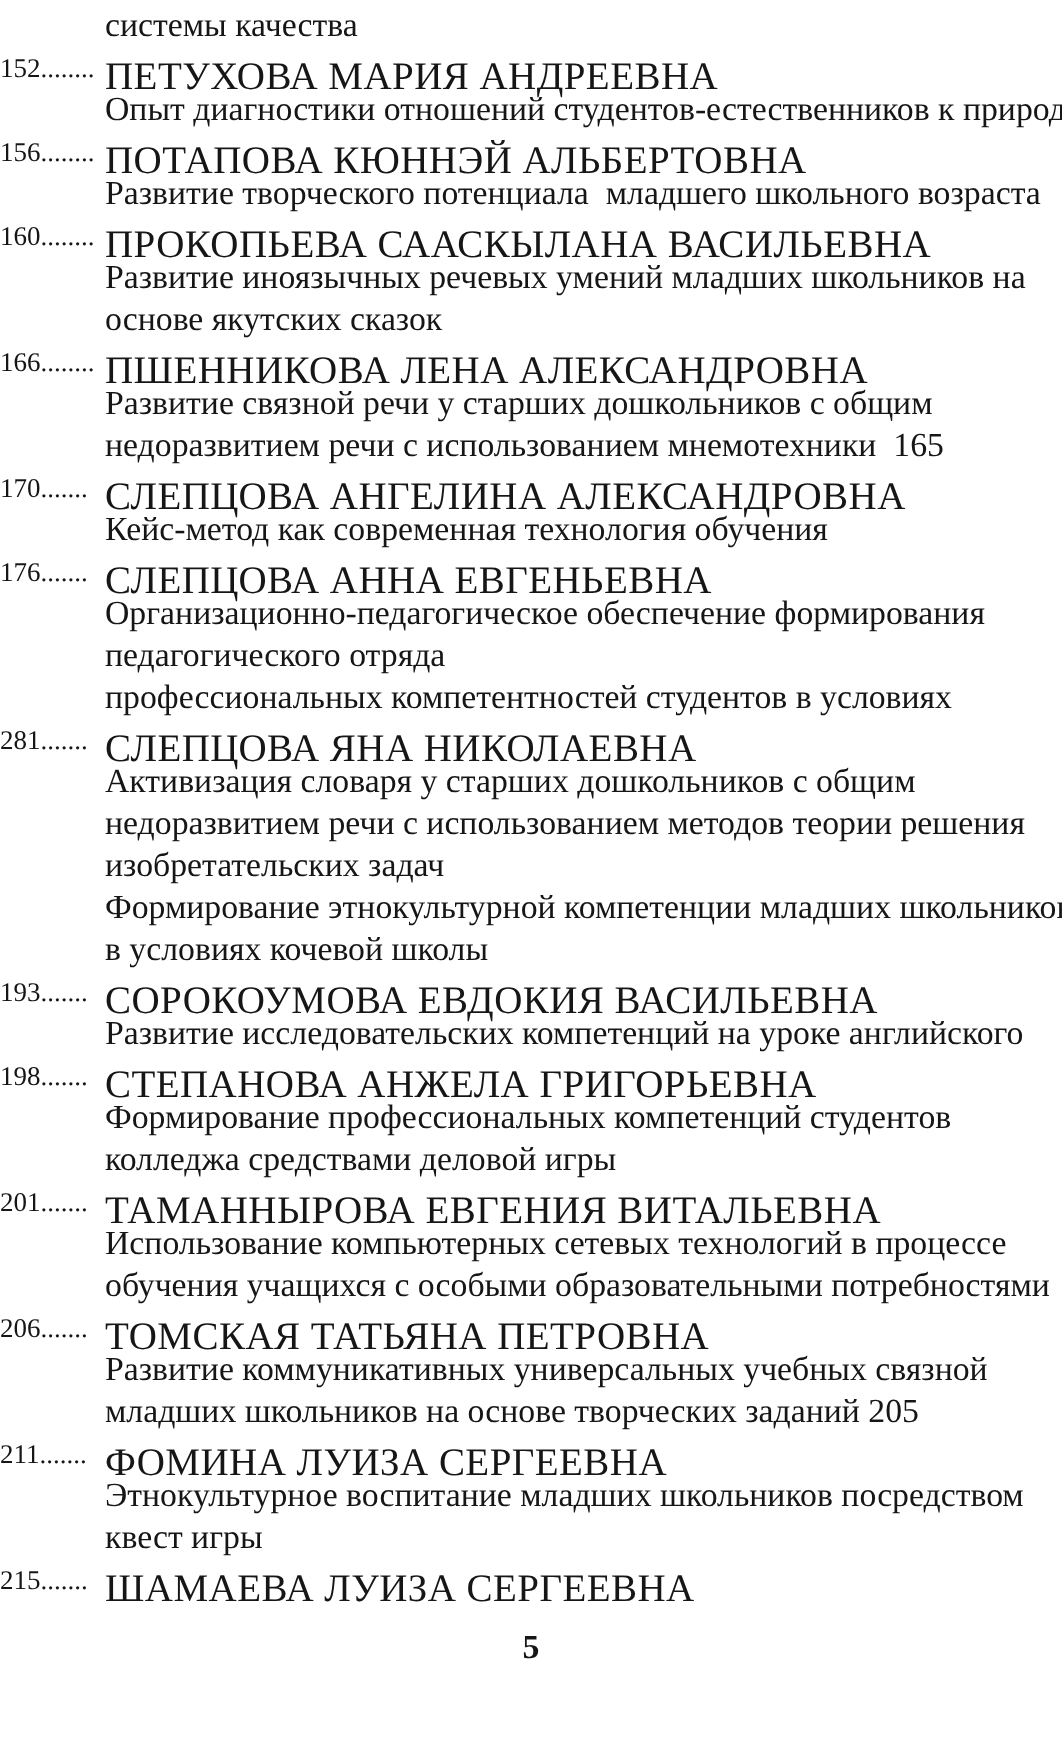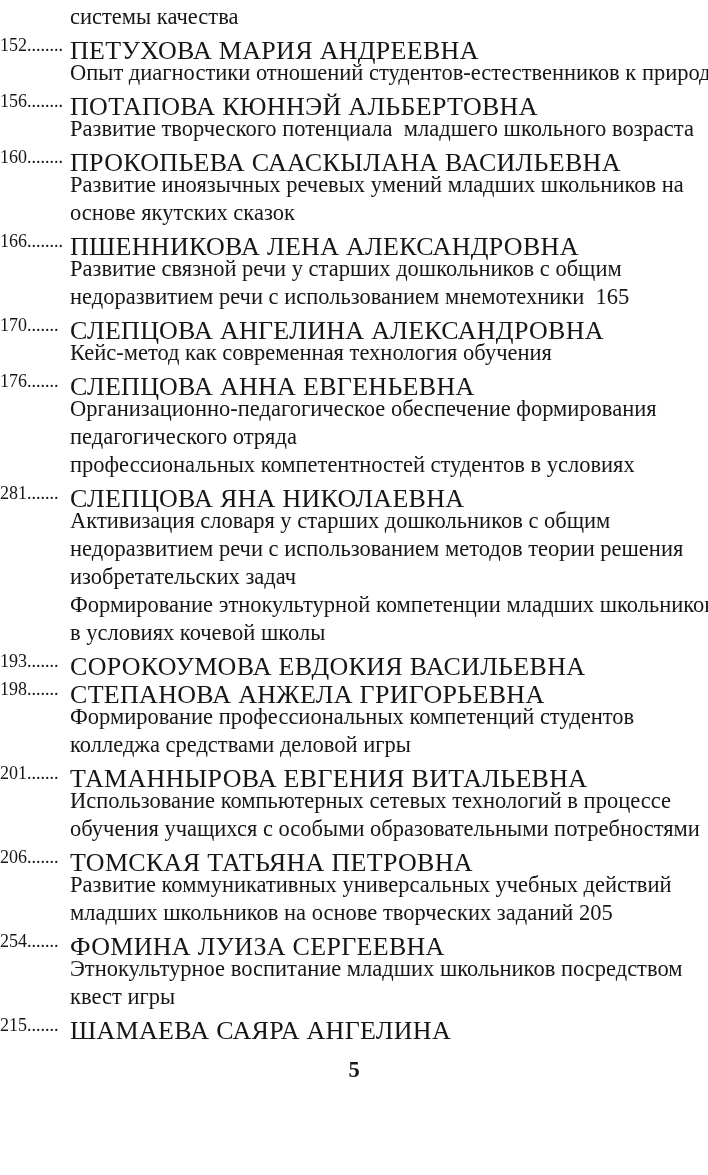--- a/index.html
+++ b/index.html
@@ -79,28 +79,29 @@
       <div class="line title-line">Организационно-педагогическое обеспечение формирования</div>
       <div class="line title-line">педагогического отряда</div>
       <div class="line title-line">профессиональных компетентностей студентов в условиях</div>
       <div class="line entry-line"><span class="num">281.......</span><span class="name">СЛЕПЦОВА ЯНА НИКОЛАЕВНА</span></div>
       <div class="line title-line">Активизация словаря у старших дошкольников с общим</div>
       <div class="line title-line">недоразвитием речи с использованием методов теории решения</div>
       <div class="line title-line">изобретательских задач</div>
       <div class="line title-line">Формирование этнокультурной компетенции младших школьников</div>
       <div class="line title-line">в условиях кочевой школы</div>
       <div class="line entry-line"><span class="num">193.......</span><span class="name">СОРОКОУМОВА ЕВДОКИЯ ВАСИЛЬЕВНА</span></div>
+      <div class="line title-line">Развитие исследовательских компетенций на уроке английского</div>
       <div class="line entry-line"><span class="num">198.......</span><span class="name">СТЕПАНОВА АНЖЕЛА ГРИГОРЬЕВНА</span></div>
       <div class="line title-line">Формирование профессиональных компетенций студентов</div>
       <div class="line title-line">колледжа средствами деловой игры</div>
       <div class="line entry-line"><span class="num">201.......</span><span class="name">ТАМАННЫРОВА ЕВГЕНИЯ ВИТАЛЬЕВНА</span></div>
       <div class="line title-line">Использование компьютерных сетевых технологий в процессе</div>
       <div class="line title-line">обучения учащихся с особыми образовательными потребностями</div>
       <div class="line entry-line"><span class="num">206.......</span><span class="name">ТОМСКАЯ ТАТЬЯНА ПЕТРОВНА</span></div>
-      <div class="line title-line">Развитие коммуникативных универсальных учебных действий</div>
+      <div class="line title-line">Развитие коммуникативных универсальных учебных связной</div>
       <div class="line title-line">младших школьников на основе творческих заданий 205</div>
-      <div class="line entry-line"><span class="num">254.......</span><span class="name">ФОМИНА ЛУИЗА СЕРГЕЕВНА</span></div>
+      <div class="line entry-line"><span class="num">211.......</span><span class="name">ФОМИНА ЛУИЗА СЕРГЕЕВНА</span></div>
       <div class="line title-line">Этнокультурное воспитание младших школьников посредством</div>
       <div class="line title-line">квест игры</div>
-      <div class="line entry-line"><span class="num">215.......</span><span class="name">ШАМАЕВА САЯРА АНГЕЛИНА</span></div>
+      <div class="line entry-line"><span class="num">215.......</span><span class="name">ШАМАЕВА ЛУИЗА СЕРГЕЕВНА</span></div>
     </div>
   <div class="footer">5</div>
 </div>
 
 </body></html>

